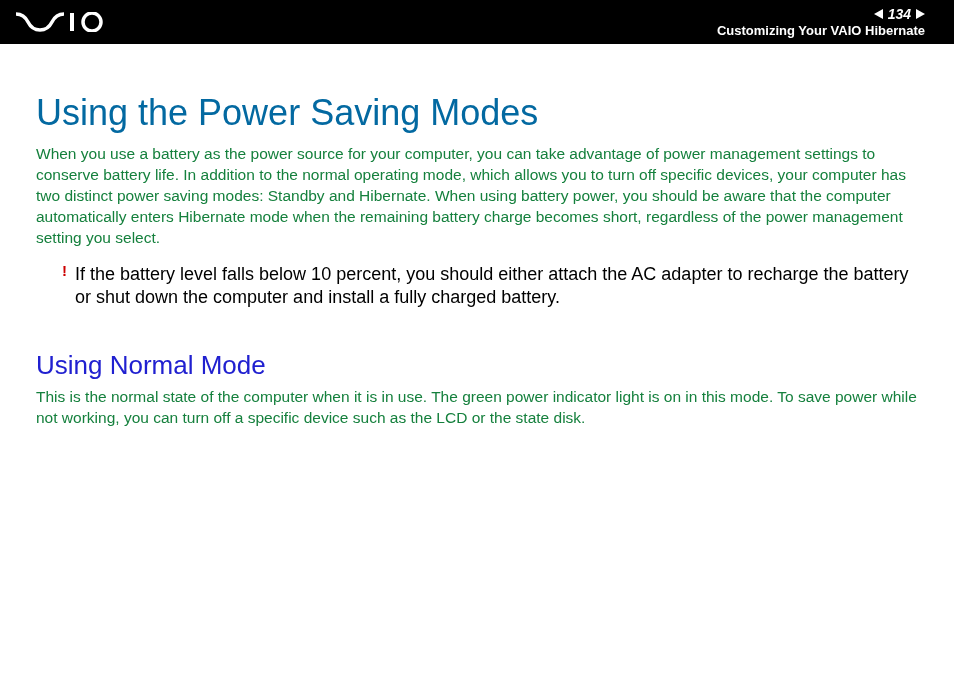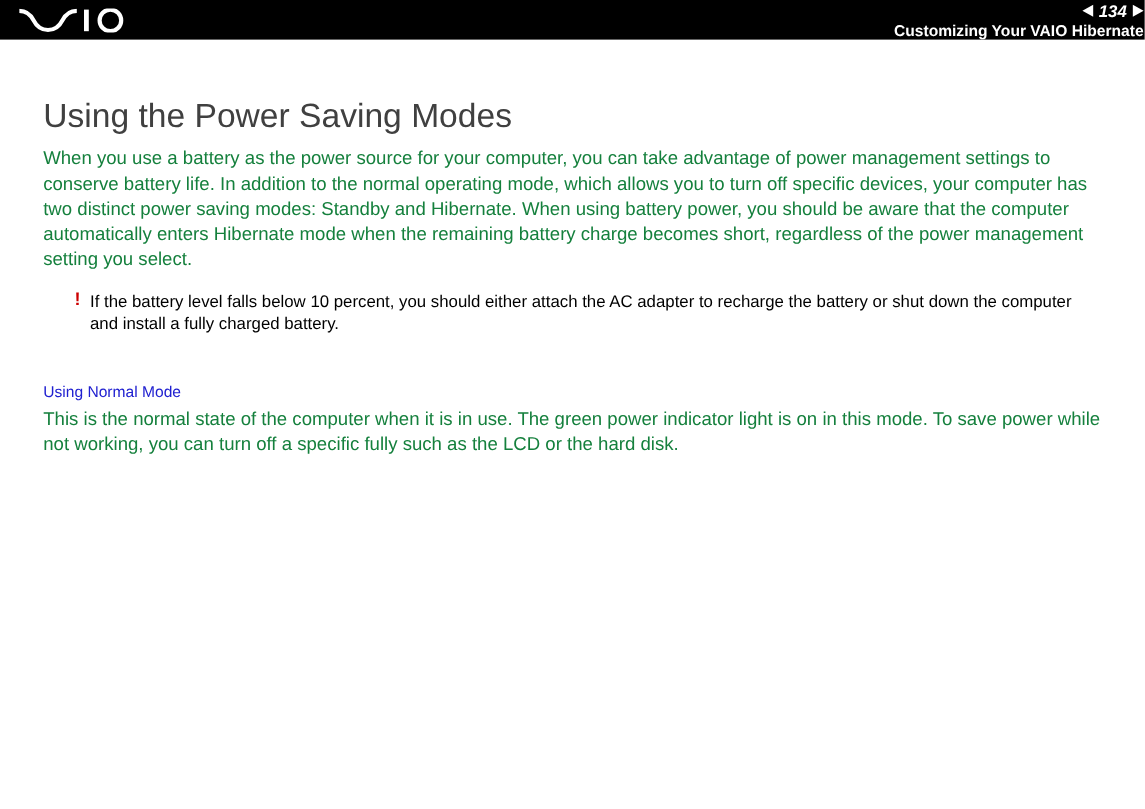--- a/index.html
+++ b/index.html
@@ -9,25 +9,25 @@
     }
     body {
       font-family: Arial, Helvetica, sans-serif;
       width: 954px;
       height: 674px;
       background: #fff;
       position: relative;
     }
     .header {
       background: #000;
-      height: 33px;
+      height: 44px;
       display: flex;
       align-items: center;
       justify-content: space-between;
-      padding: 0 1px 0 16px;
+      padding: 0 29px 0 16px;
     }
     .logo {
       color: #fff;
       display: flex;
       align-items: center;
     }
     .header-right {
       text-align: right;
       color: #fff;
     }
@@ -59,23 +59,23 @@
       padding: 0 2px;
     }
     .section-label {
       font-weight: bold;
       font-size: 13px;
     }
     .content {
       padding: 48px 36px 20px 36px;
     }
     .title {
-      font-size: 28px;
+      font-size: 36px;
       font-weight: normal;
-      color: #404040;
+      color: #0369a1;
       margin-bottom: 10px;
     }
     .body-text {
       font-size: 15.5px;
       line-height: 1.35;
       color: #15803d;
       margin-bottom: 14px;
     }
     .note-block {
       display: flex;
@@ -85,27 +85,27 @@
       margin-bottom: 16px;
     }
     .note-icon {
       color: #c00;
       font-weight: bold;
       font-size: 15px;
       line-height: 1.1;
       flex-shrink: 0;
     }
     .note-text {
-      font-size: 14px;
+      font-size: 18px;
       line-height: 1.3;
       color: #000;
       font-family: Arial, Helvetica, sans-serif;
     }
     .subheading {
-      font-size: 13px;
+      font-size: 26px;
       color: #2020d0;
       font-weight: normal;
       margin-bottom: 6px;
       margin-top: 41px;
     }
   </style>
 </head>
 <body>
 
 <div class="header">
@@ -127,14 +127,14 @@
 </div>
 
 <div class="content">
   <h1 class="title">Using the Power Saving Modes</h1>
   <p class="body-text">When you use a battery as the power source for your computer, you can take advantage of power management settings to conserve battery life. In addition to the normal operating mode, which allows you to turn off specific devices, your computer has two distinct power saving modes: Standby and Hibernate. When using battery power, you should be aware that the computer automatically enters Hibernate mode when the remaining battery charge becomes short, regardless of the power management setting you select.</p>
   <div class="note-block">
     <span class="note-icon">!</span>
     <span class="note-text">If the battery level falls below 10 percent, you should either attach the AC adapter to recharge the battery or shut down the computer and install a fully charged battery.</span>
   </div>
   <h2 class="subheading">Using Normal Mode</h2>
-  <p class="body-text">This is the normal state of the computer when it is in use. The green power indicator light is on in this mode. To save power while not working, you can turn off a specific fully such as the LCD or the hard disk.</p>
+  <p class="body-text">This is the normal state of the computer when it is in use. The green power indicator light is on in this mode. To save power while not working, you can turn off a specific device such as the LCD or the state disk.</p>
 </div>
 
 </body></html>

